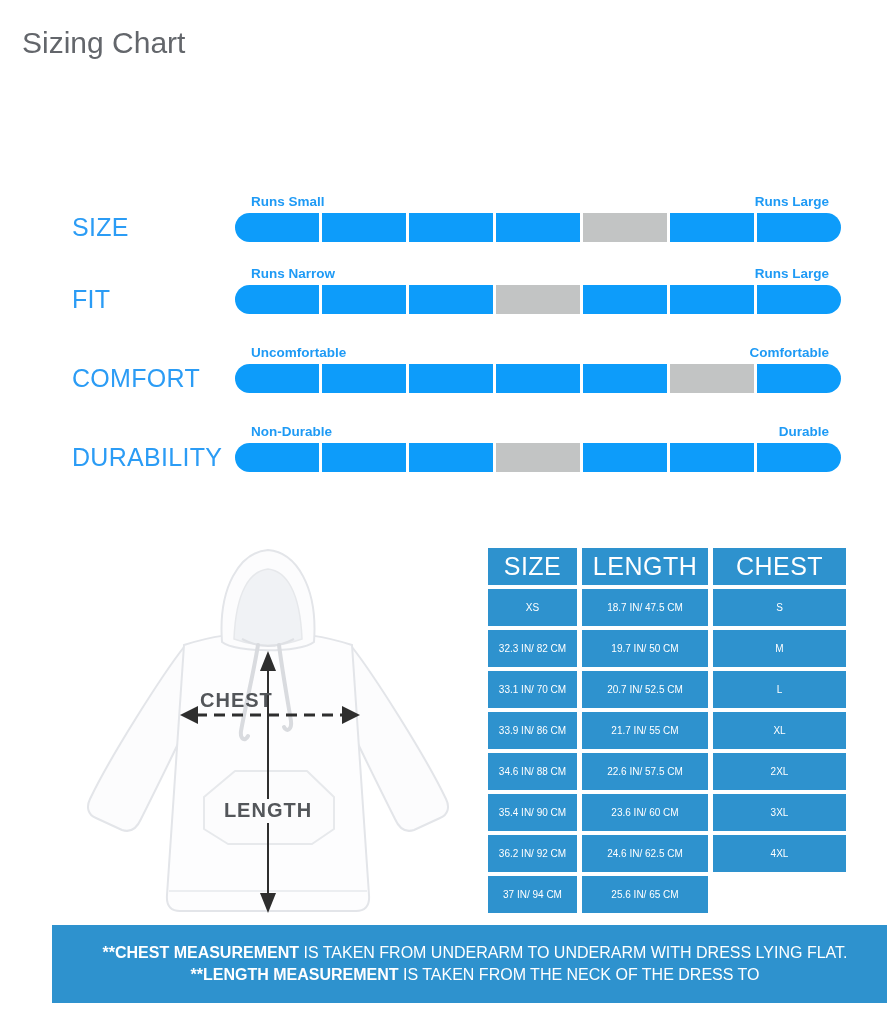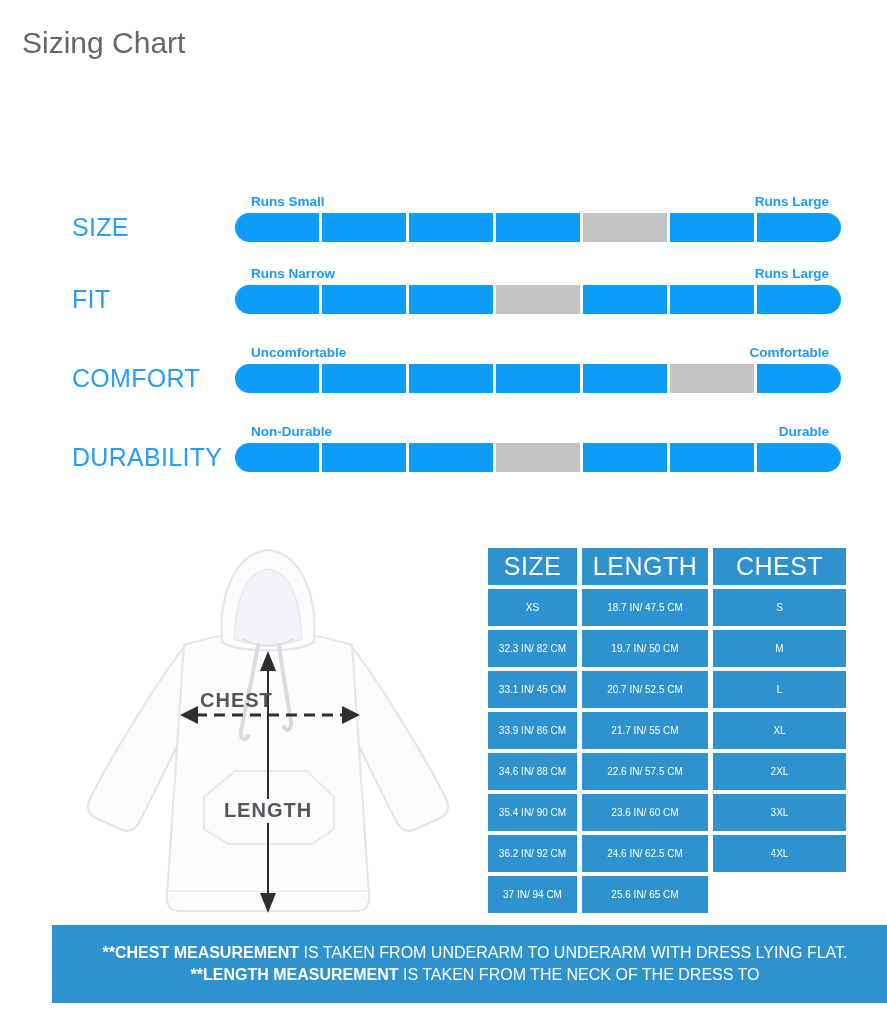--- a/index.html
+++ b/index.html
@@ -161,21 +161,21 @@
     <div class="st-cell st-head">CHEST</div>
 
     <div class="st-cell st-body">XS</div>
     <div class="st-cell st-body">18.7 IN/ 47.5 CM</div>
 
     <div class="st-cell st-body">S</div>
     <div class="st-cell st-body">32.3 IN/ 82 CM</div>
     <div class="st-cell st-body">19.7 IN/ 50 CM</div>
 
     <div class="st-cell st-body">M</div>
-    <div class="st-cell st-body">33.1 IN/ 45 CM</div>
+    <div class="st-cell st-body">33.1 IN/ 70 CM</div>
     <div class="st-cell st-body">20.7 IN/ 52.5 CM</div>
 
     <div class="st-cell st-body">L</div>
     <div class="st-cell st-body">33.9 IN/ 86 CM</div>
     <div class="st-cell st-body">21.7 IN/ 55 CM</div>
 
     <div class="st-cell st-body">XL</div>
     <div class="st-cell st-body">34.6 IN/ 88 CM</div>
     <div class="st-cell st-body">22.6 IN/ 57.5 CM</div>
 

